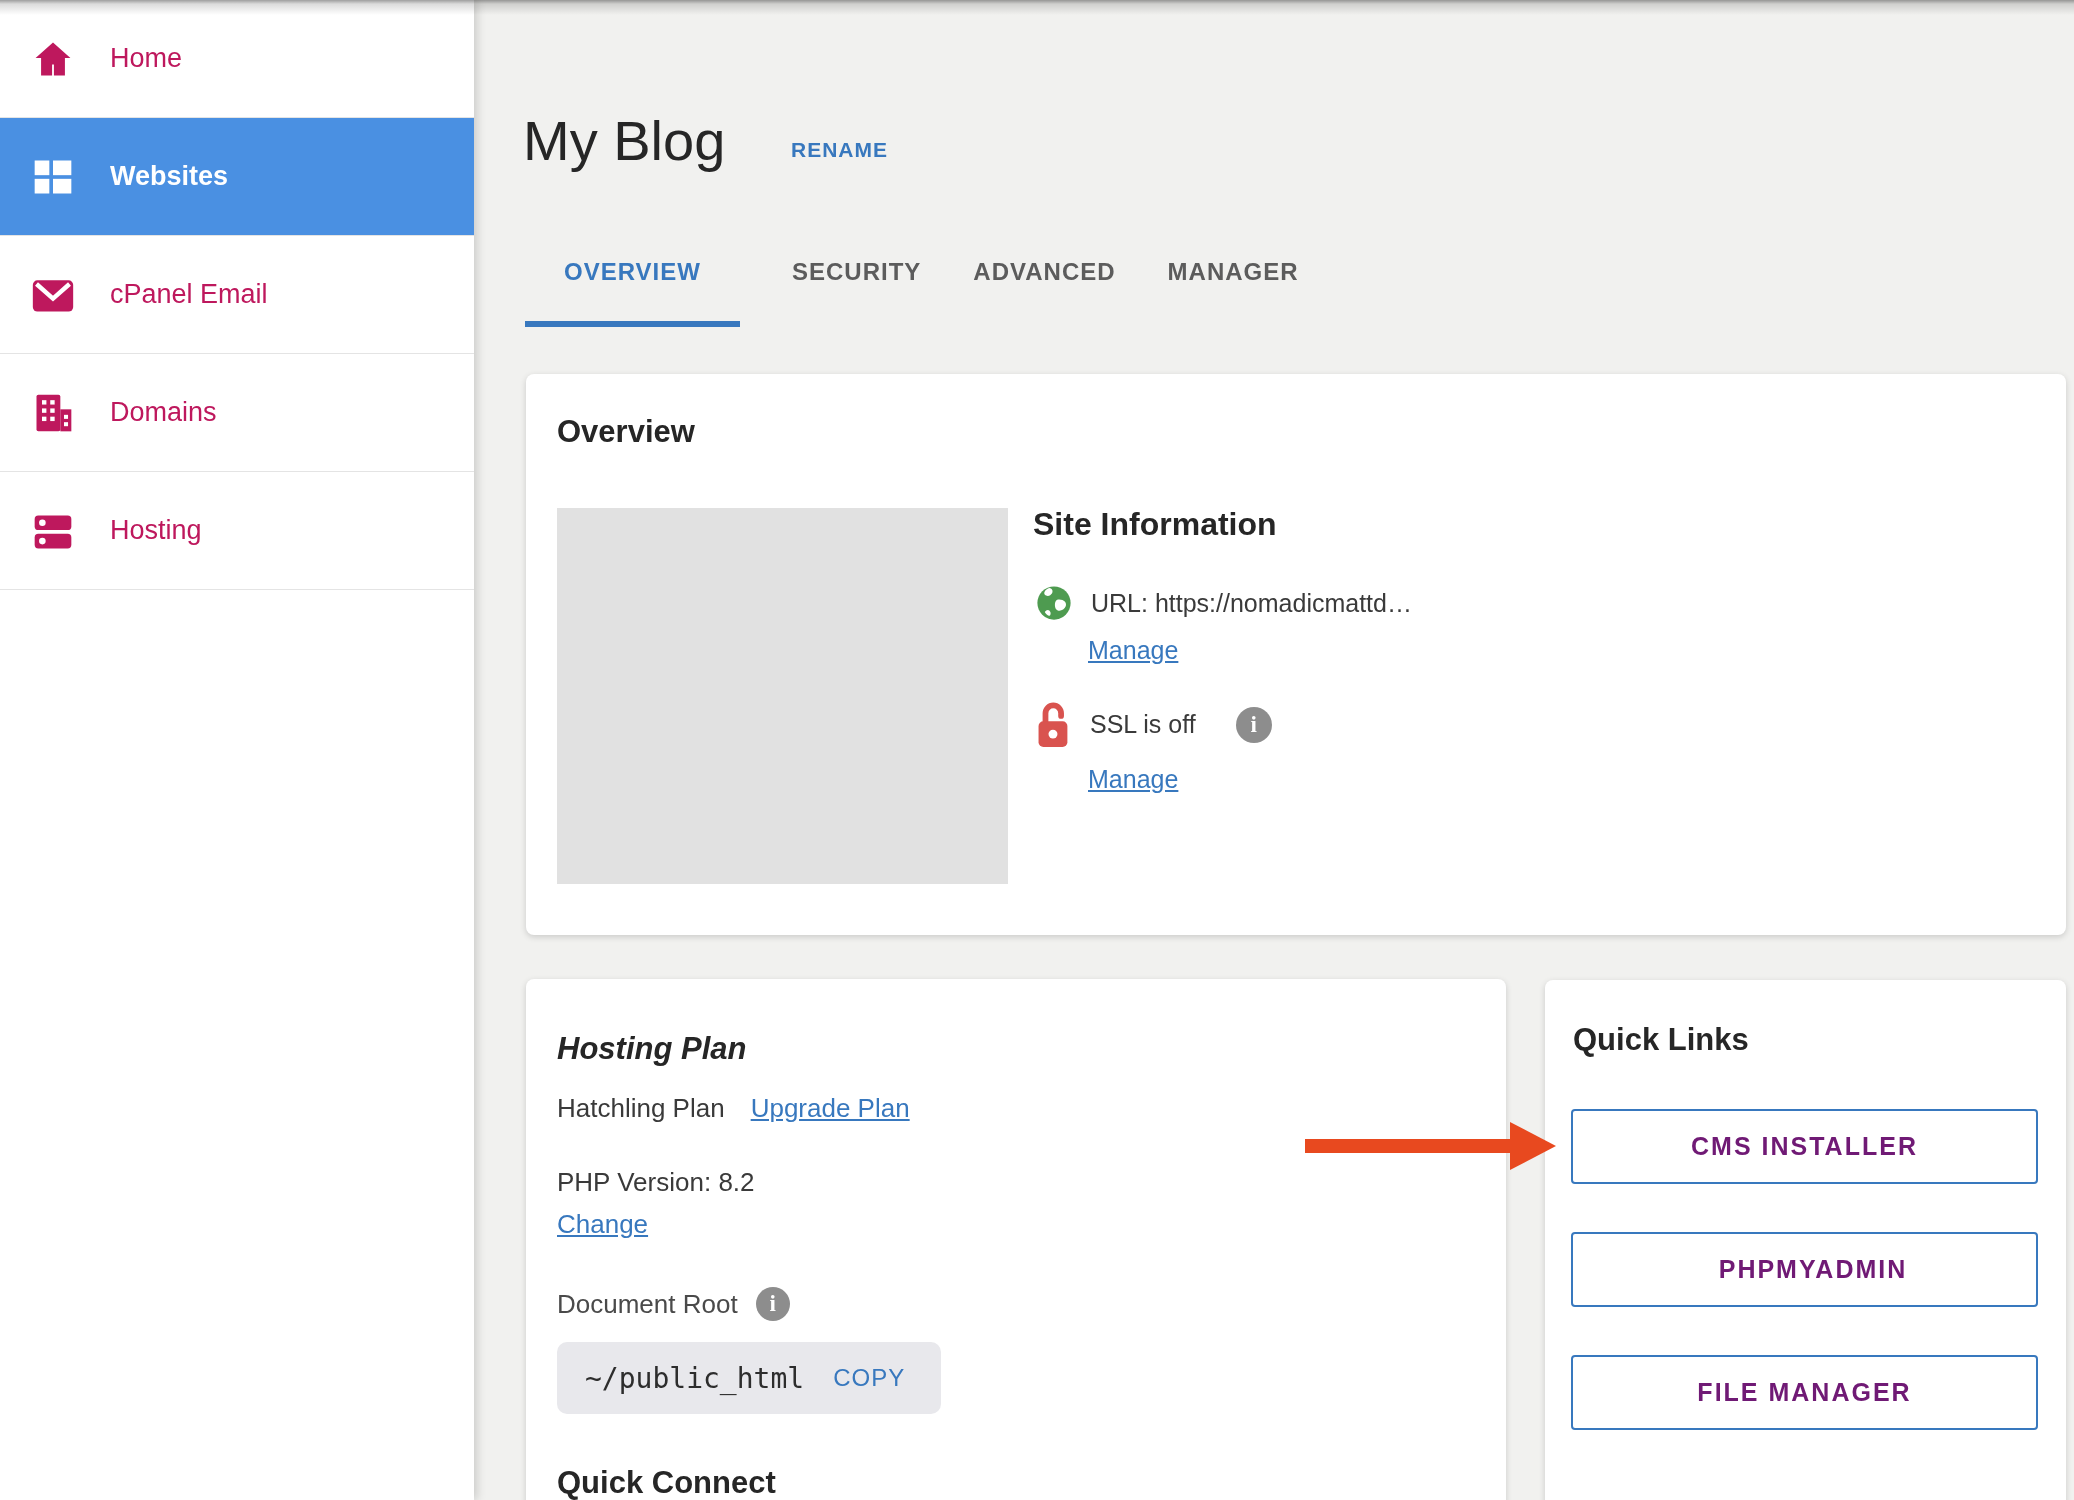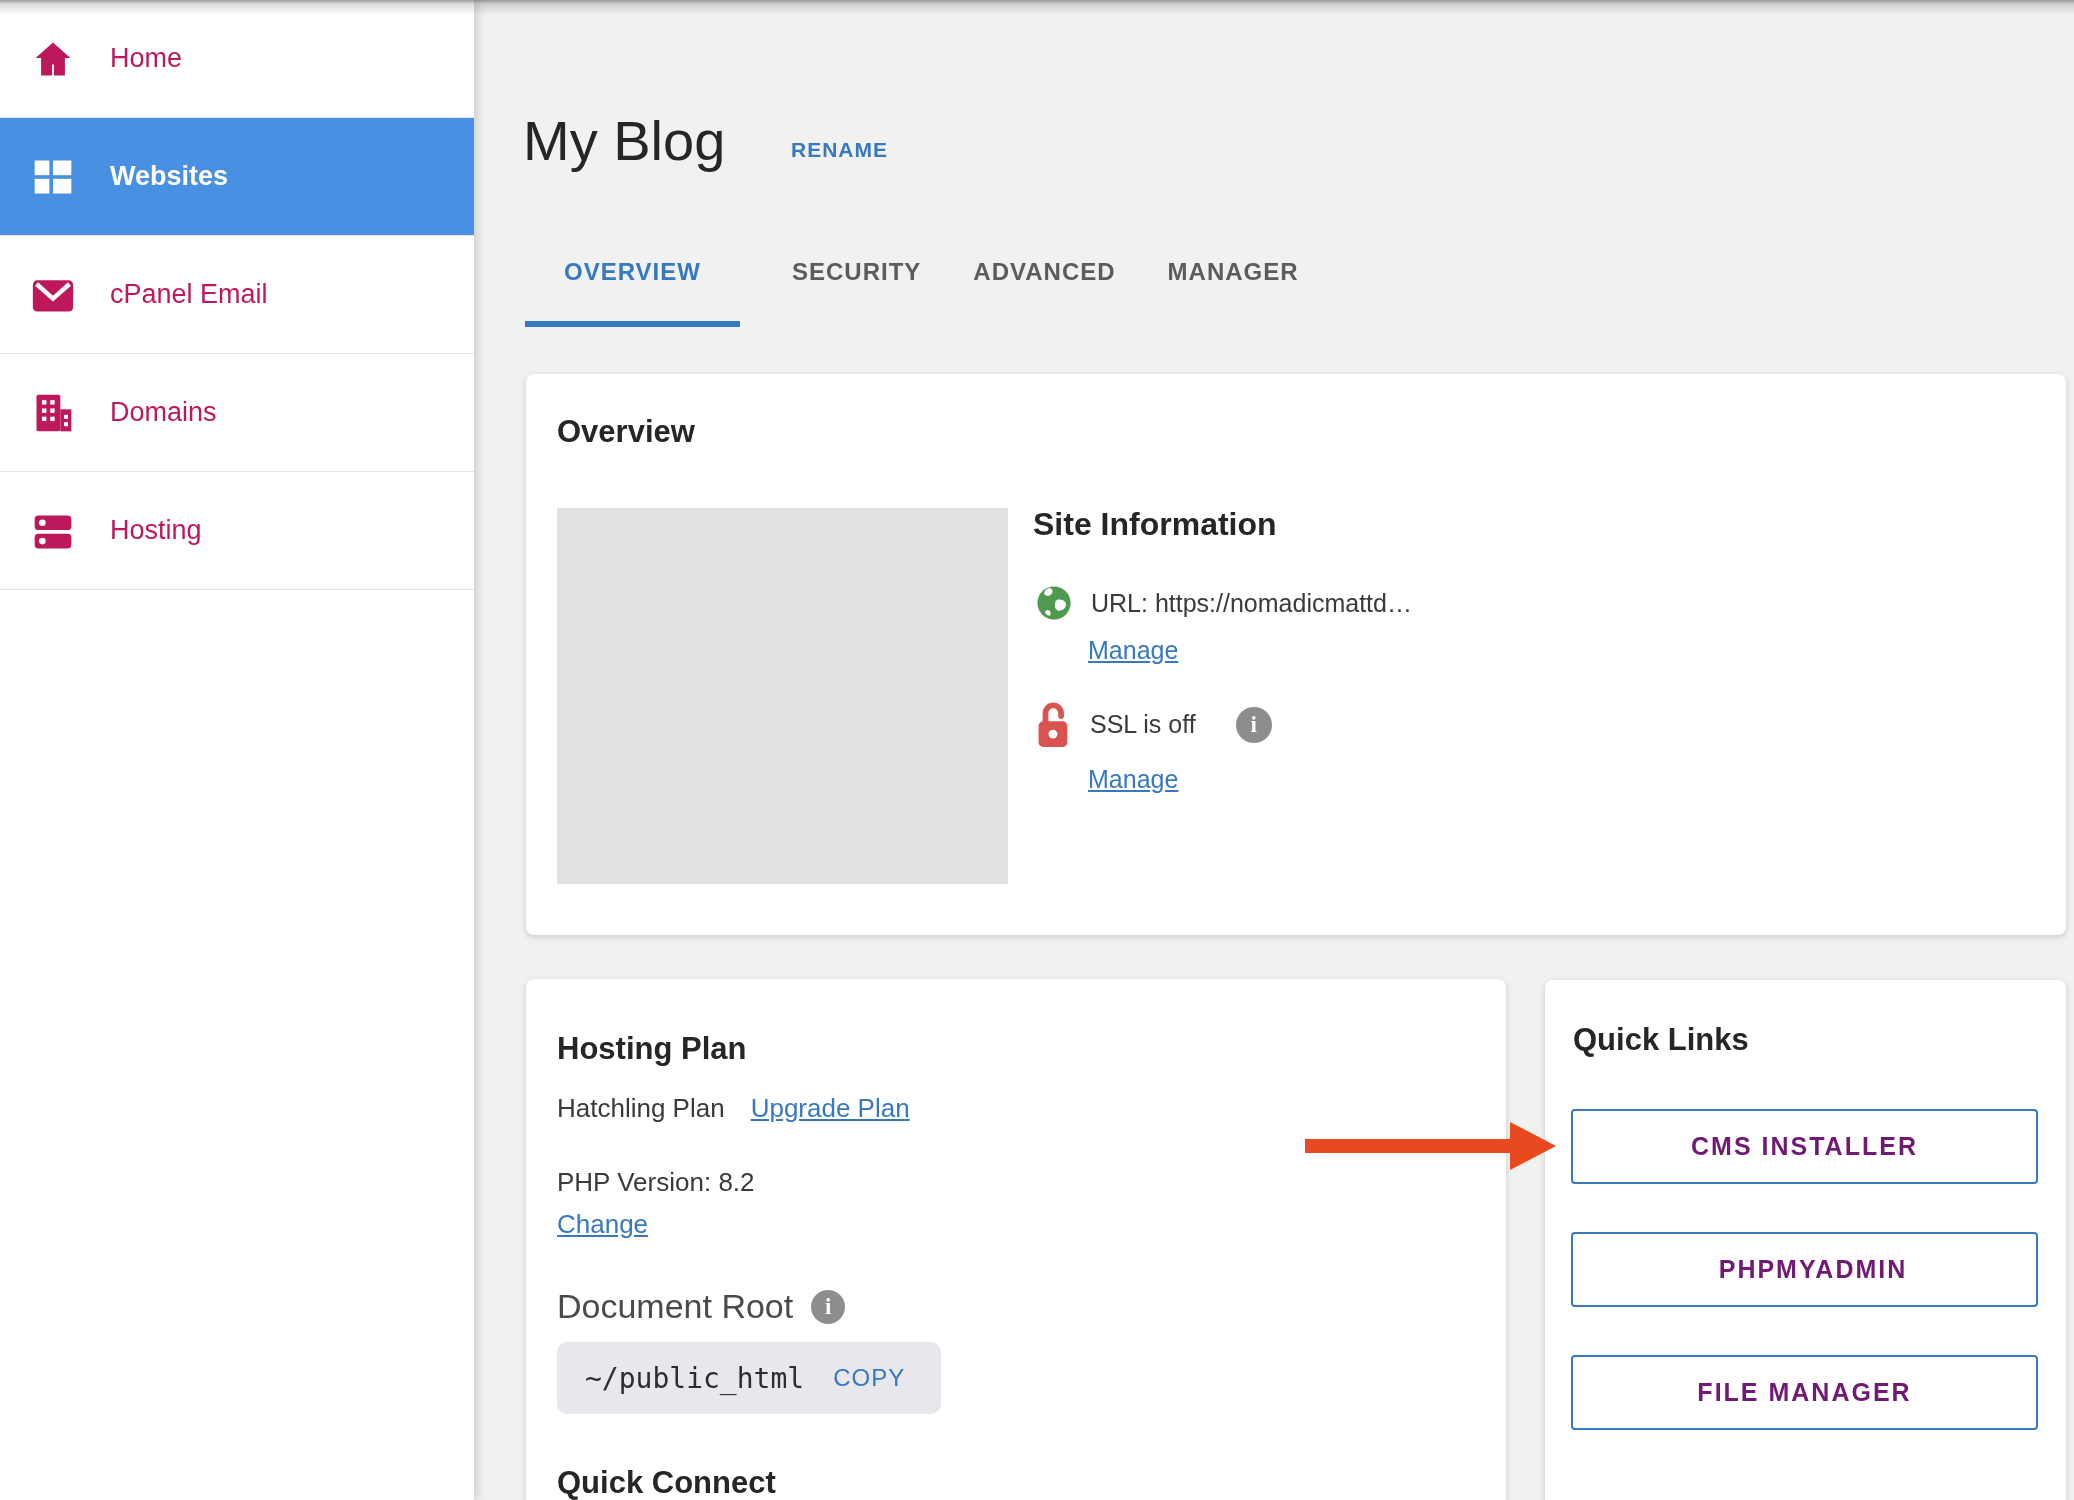--- a/index.html
+++ b/index.html
@@ -42,26 +42,26 @@
   .ssl-row{left:511px;top:327px;gap:20px;}
   .info-text{font-size:25px;color:#3a3a3a;}
   .link{font-size:25px;color:#3878be;text-decoration:underline;cursor:pointer;}
   .manage-url{position:absolute;left:562px;top:262px;}
   .manage-ssl{position:absolute;left:562px;top:391px;}
   .info-badge{width:36px;height:36px;border-radius:50%;background:#8d8d8d;color:#fff;
     display:flex;align-items:center;justify-content:center;
     font:bold 23px "Liberation Serif",serif;}
   .ssl-info{margin-left:20px;}
   
-  .hp-title{left:31px;top:52px;}
+  .hp-title{left:31px;top:52px;font-style:italic;}
   .plan-row{left:31px;top:114px;gap:26px;}
   .php-row{left:31px;top:188px;}
   .change-link{position:absolute;left:31px;top:230px;}
   .docroot-row{left:31px;top:308px;gap:18px;}
-  .doc-label{font-size:34px;color:#4a4a4a;}
+  .doc-label{font-size:26px;color:#4a4a4a;}
   .codebox{position:absolute;left:31px;top:363px;width:384px;height:72px;background:#e8e8ec;
     border-radius:10px;display:flex;align-items:center;padding-left:28px;box-sizing:border-box;gap:20px;}
   .codebox .path{font-family:"DejaVu Sans Mono",monospace;font-size:28px;color:#2d2d2d;}
   .codebox .copy{font-size:24px;font-weight:normal;color:#3878be;letter-spacing:1px;cursor:pointer;margin-left:9px;}
   .qc-title{left:31px;top:486px;}
   
   .ql-title{left:28px;top:42px;}
   .ql-btn{position:absolute;left:26px;width:467px;height:75px;background:#fff;
     border:2px solid #3878be;border-radius:4px;color:#701a75;font-family:"Liberation Sans",sans-serif;
     font-size:25px;font-weight:bold;letter-spacing:2px;cursor:pointer;box-sizing:border-box;}

